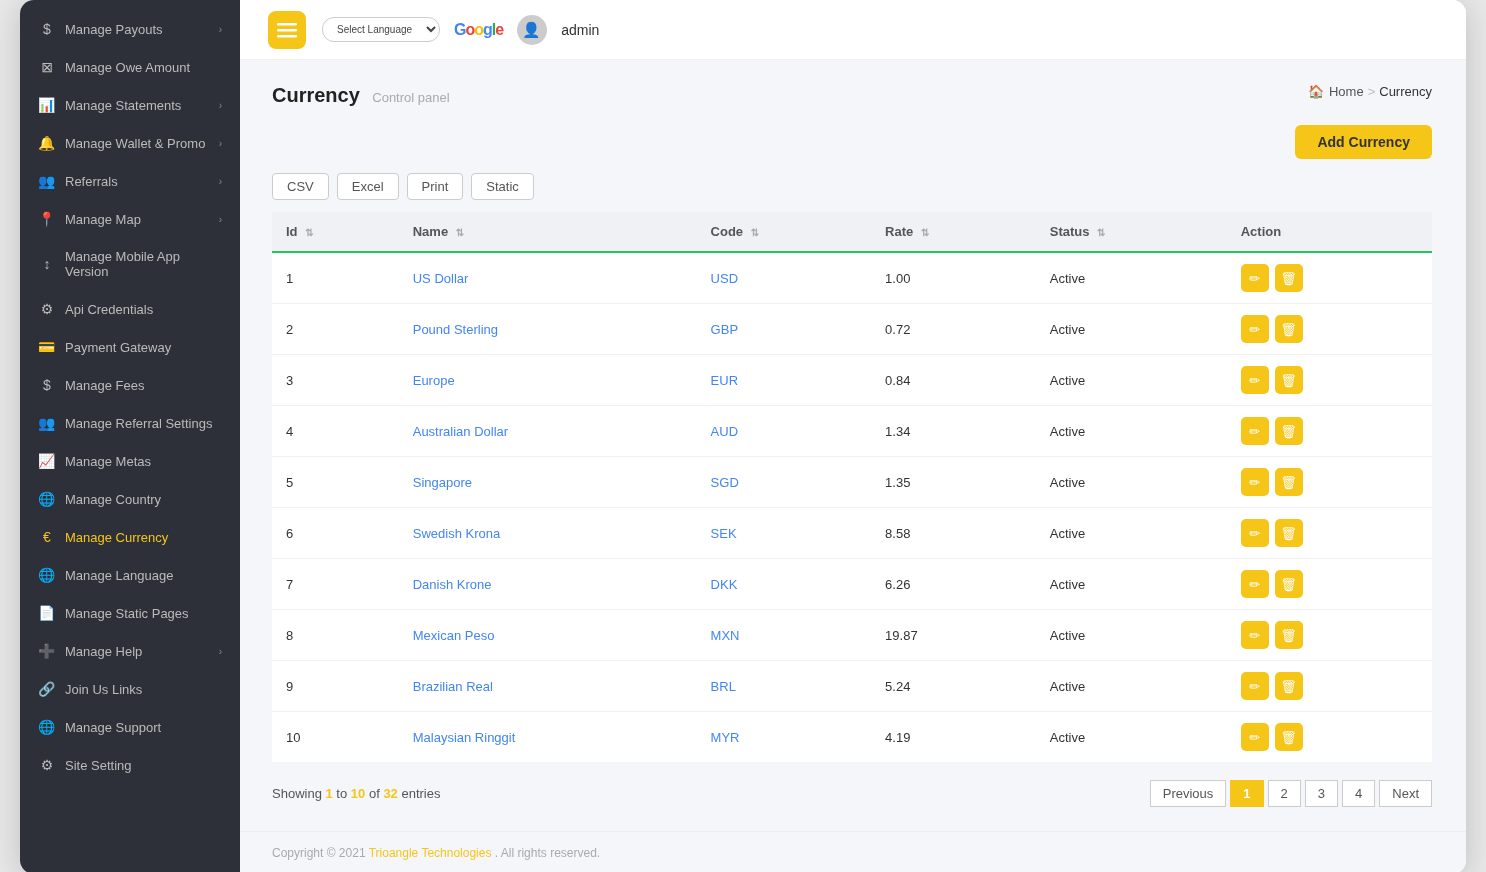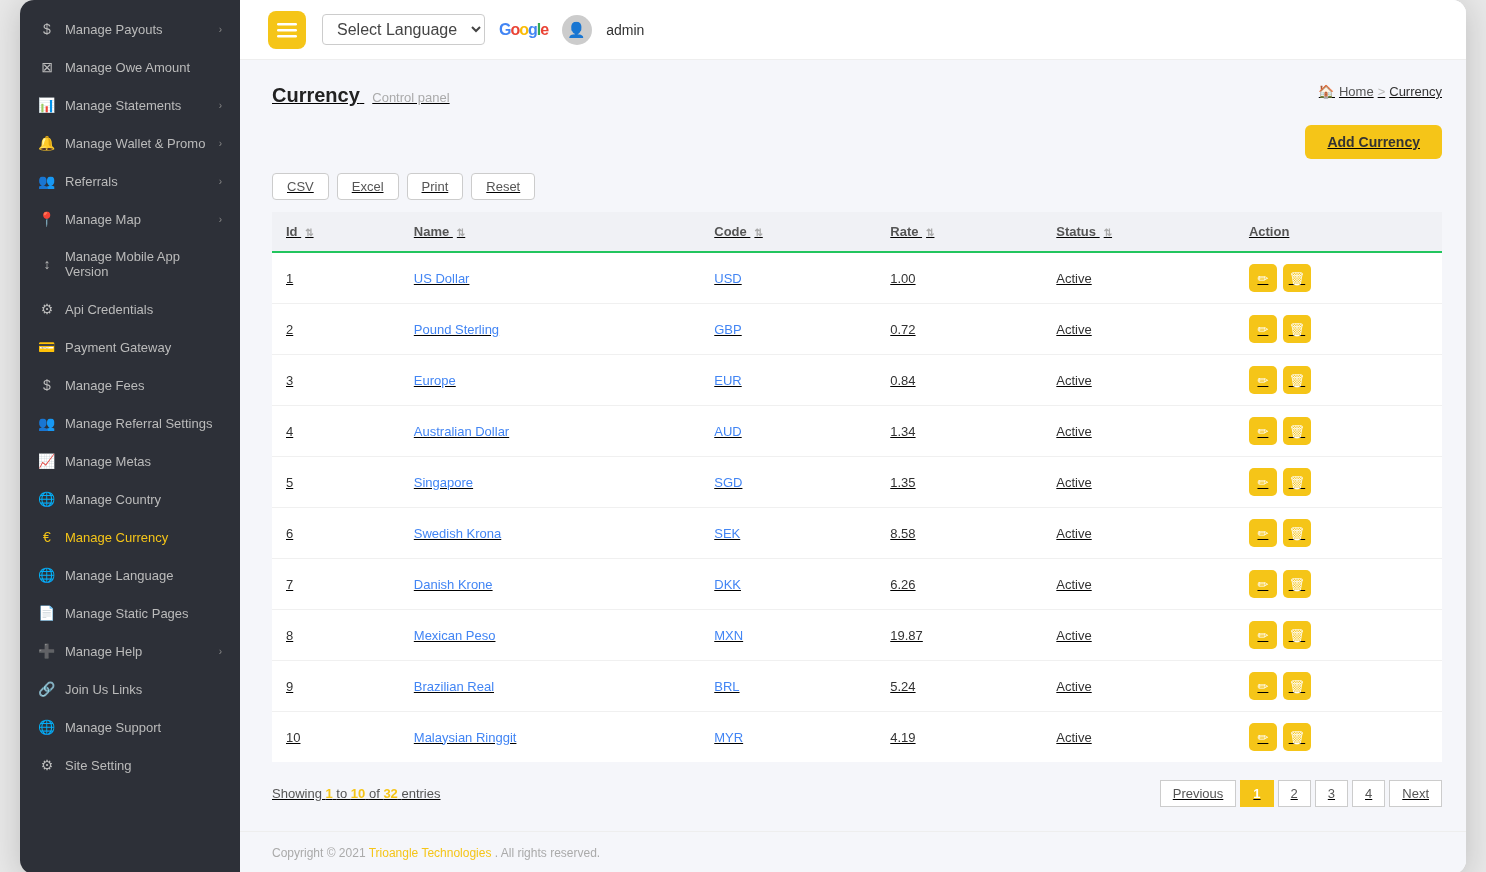--- a/index.html
+++ b/index.html
@@ -78,23 +78,23 @@
       color: #555;
       font-weight: 500;
     }
     .topbar-right {
       display: flex;
       align-items: center;
       gap: 14px;
     }
     .lang-select {
       border: 1px solid #ccc;
-      border-radius: 4px;
+      border-radius: 12px;
       padding: 5px 10px;
-      font-size: 16px;
+      font-size: 10px;
       background: #fff;
       color: #444;
       cursor: pointer;
     }
     .topbar-google {
       font-size: 16px;
       font-weight: bold;
       color: #4285F4;
       letter-spacing: -1px;
     }
@@ -108,23 +108,22 @@
       border-radius: 50%;
       background: #ccc;
       display: flex; align-items: center; justify-content: center;
       font-size: 15px;
       overflow: hidden;
     }
     .topbar-admin { font-size: 14px; color: #333; font-weight: 500; }
     
     .content {
       flex: 1;
-      padding: 24px 24px 24px 32px;
+      padding: 24px 34px 24px 32px;
       overflow-y: auto;
-      text-decoration: underline;
     }
     .breadcrumb-row {
       display: flex;
       justify-content: space-between;
       align-items: flex-start;
       margin-bottom: 18px;
     }
     .page-title { font-size: 20px; font-weight: 700; color: #222; }
     .page-subtitle { font-size: 13px; color: #aaa; margin-left: 8px; font-weight: 400; }
     .breadcrumb {
@@ -411,21 +410,21 @@
         </div>
       </div>
 
       <button class="add-btn">Add Currency</button>
 
       <div class="table-toolbar">
         <div class="table-btns">
           <button class="table-btn">CSV</button>
           <button class="table-btn">Excel</button>
           <button class="table-btn">Print</button>
-          <button class="table-btn">Reset</button>
+          <button class="table-btn">Static</button>
         </div>
       </div>
 
       <table class="data-table">
         <thead>
           <tr>
             <th>Id <span class="sort-icon">⇅</span></th>
             <th>Name <span class="sort-icon">⇅</span></th>
             <th>Code <span class="sort-icon">⇅</span></th>
             <th>Rate <span class="sort-icon">⇅</span></th>

